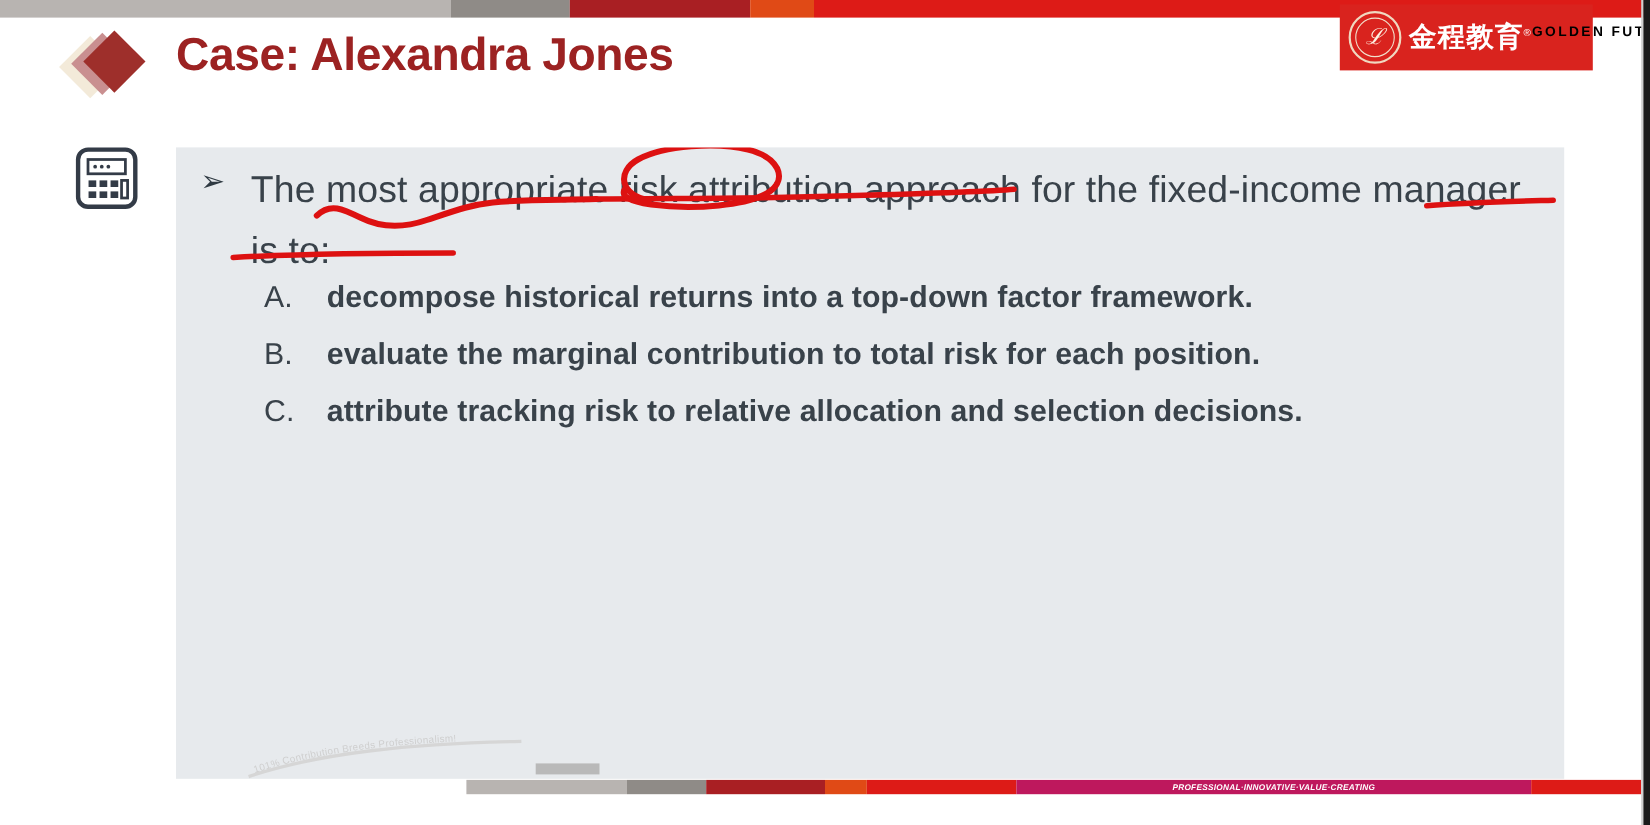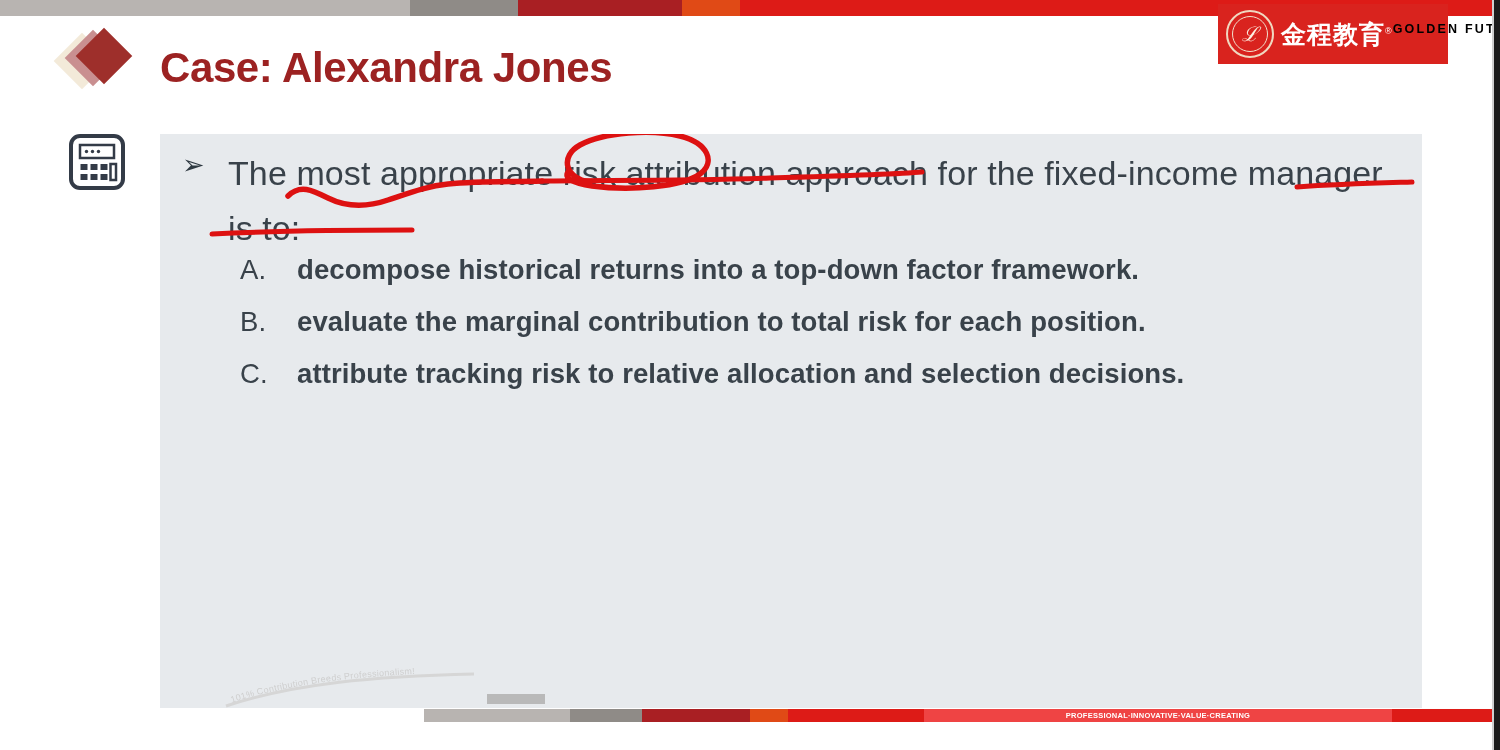--- a/index.html
+++ b/index.html
@@ -131,21 +131,21 @@
     position: absolute;
     width: 40px; height: 40px;
     transform: rotate(45deg);
   }
   .dia1 { left: 0px;  top: 11px; background: #f3ead9; }
   .dia2 { left: 11px; top: 8px;  background: #c98f90; }
   .dia3 { left: 22px; top: 6px;  background: #9e2f2b; }
 
   .slide-title {
     position: absolute;
-    left: 160px; top: 44px;
+    left: 160px; top: 26px;
     font-size: 42px;
     font-weight: bold;
     color: #9c2222;
     letter-spacing: -0.4px;
     white-space: nowrap;
   }
 
   
   .calc-icon {
     position: absolute;
@@ -240,30 +240,31 @@
   }
   .bseg { height: 13px; }
   .bseg-a { width: 146px; background: #b8b4b1; }
   .bseg-b { width: 72px;  background: #8f8b87; }
   .bseg-c { width: 108px; background: #a91f23; }
   .bseg-d { width: 38px;  background: #e04a16; }
   .bseg-e { width: 136px; background: #dd1b17; }
   .bseg-tag {
     flex: 1 1 auto;
     height: 13px;
-    background: #ef4444;
+    background: #be185d;
     color: #ffffff;
     font-size: 7.5px;
     font-weight: bold;
     letter-spacing: 0.25px;
     display: flex;
     align-items: center;
     justify-content: center;
     white-space: nowrap;
     overflow: hidden;
+    font-style: italic;
   }
   .bseg-f { width: 100px; background: #dd1b17; }
 </style>
 </head>
 <body>
 
 <div class="slide">
 
   <div class="topbar">
     <div class="seg seg-a"></div>

